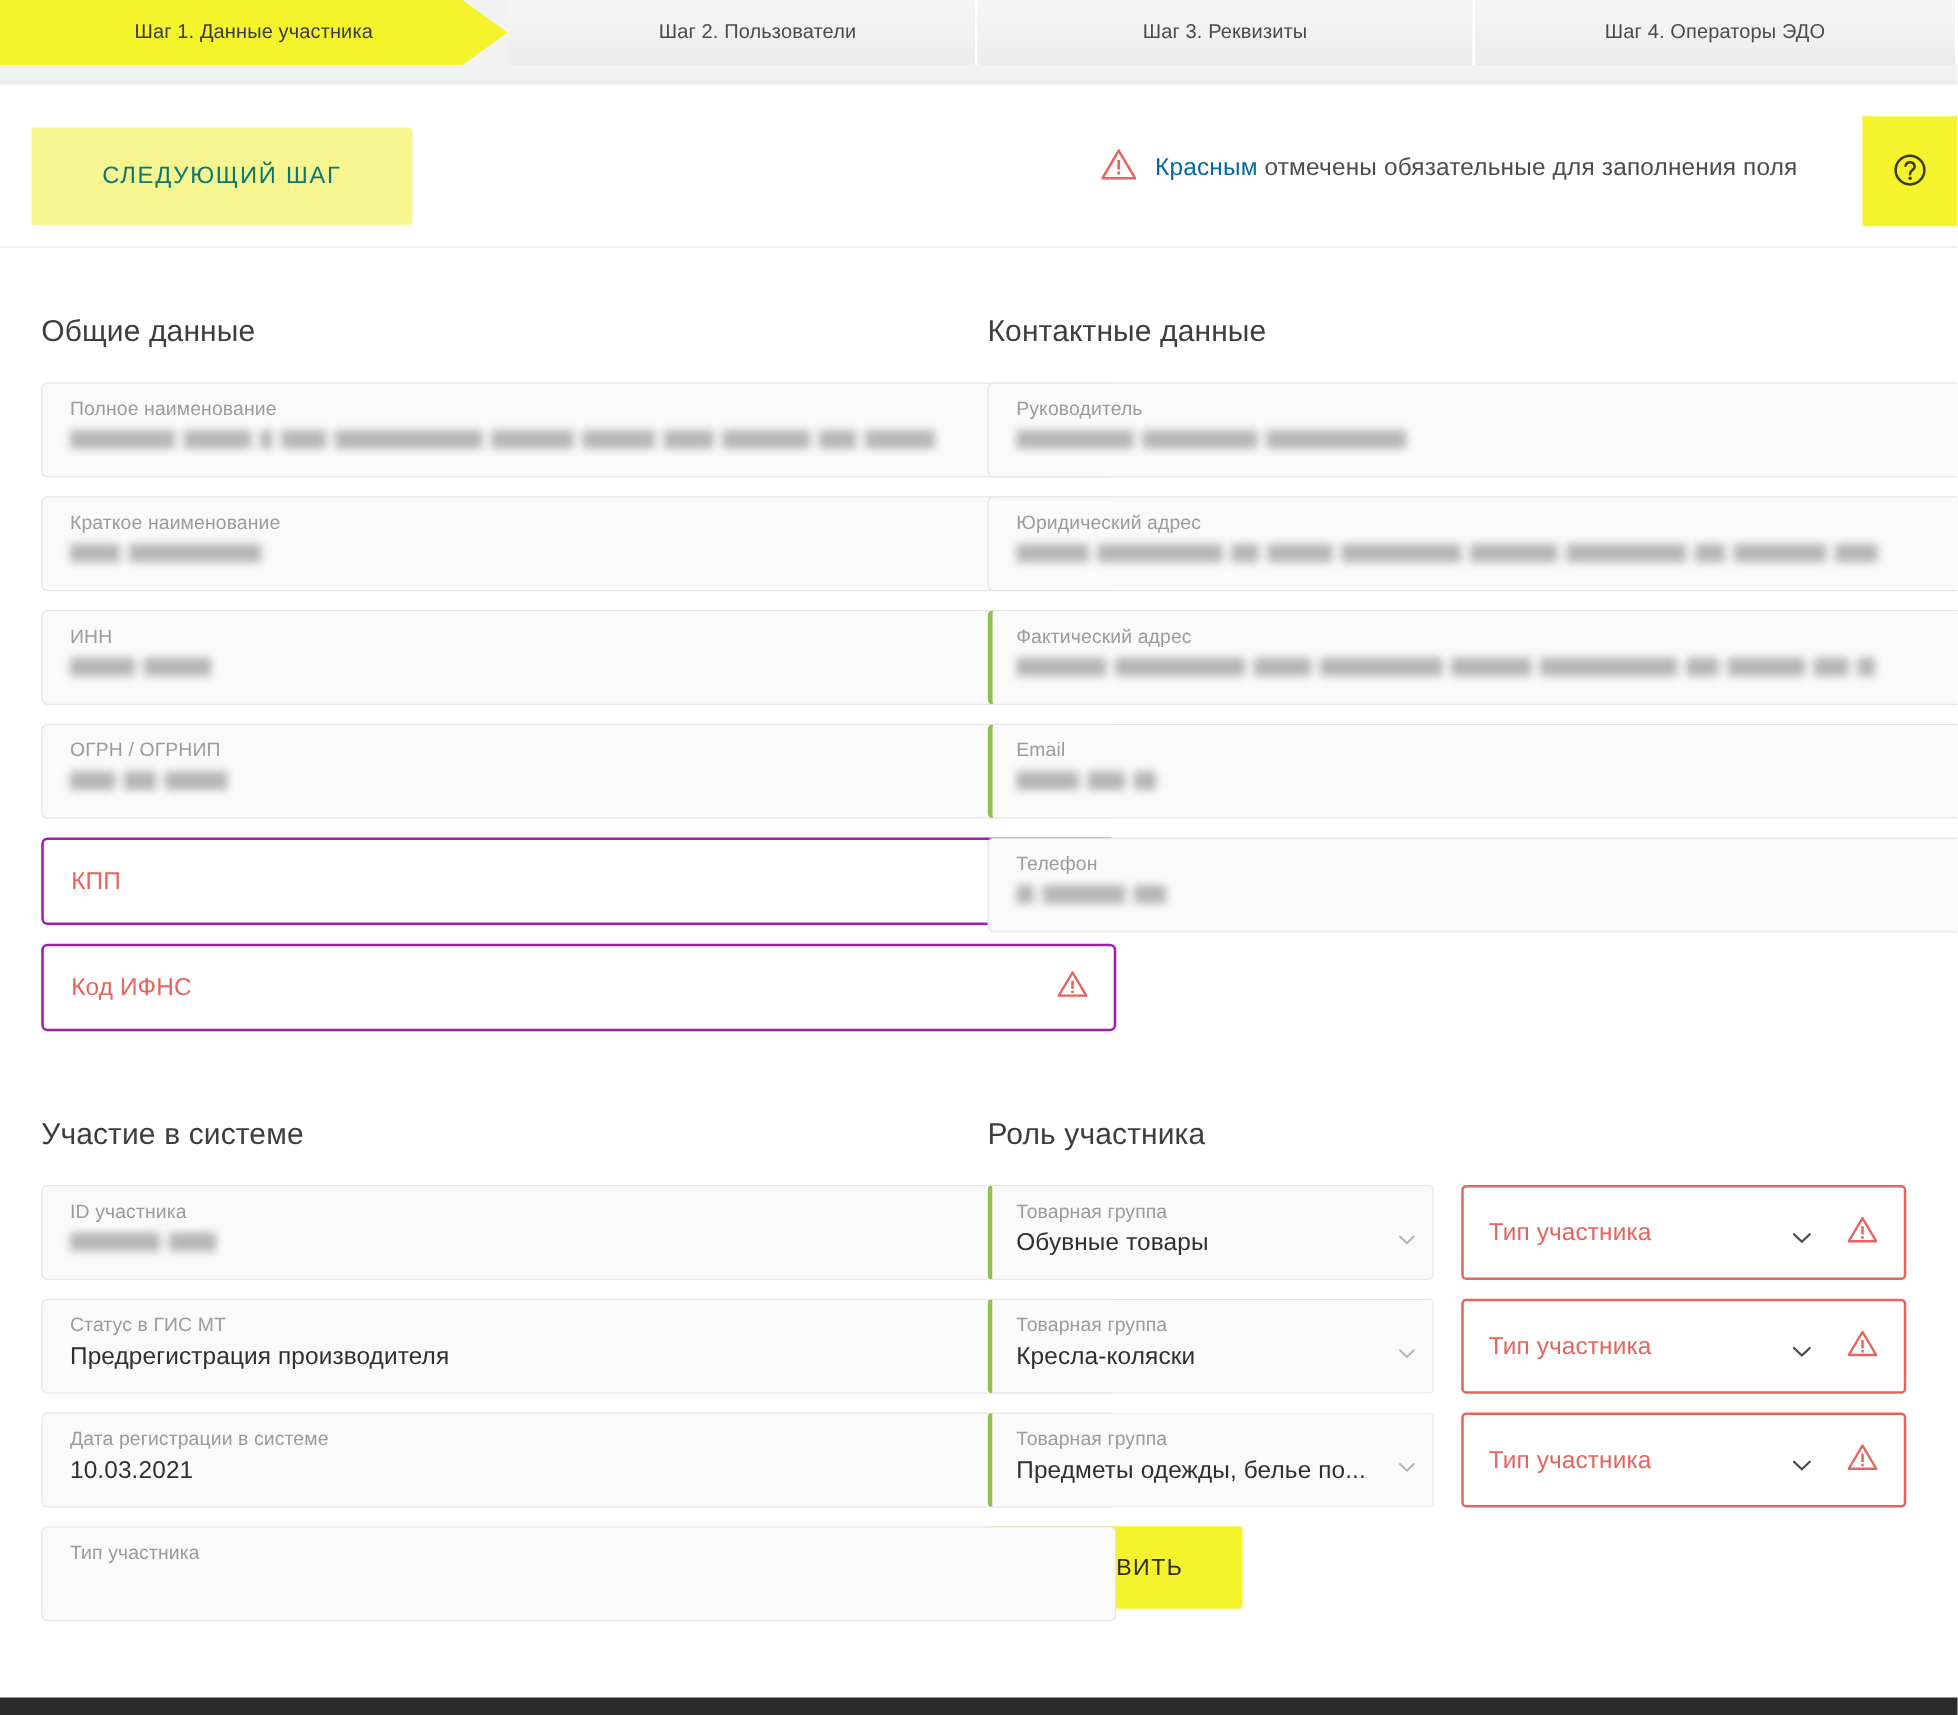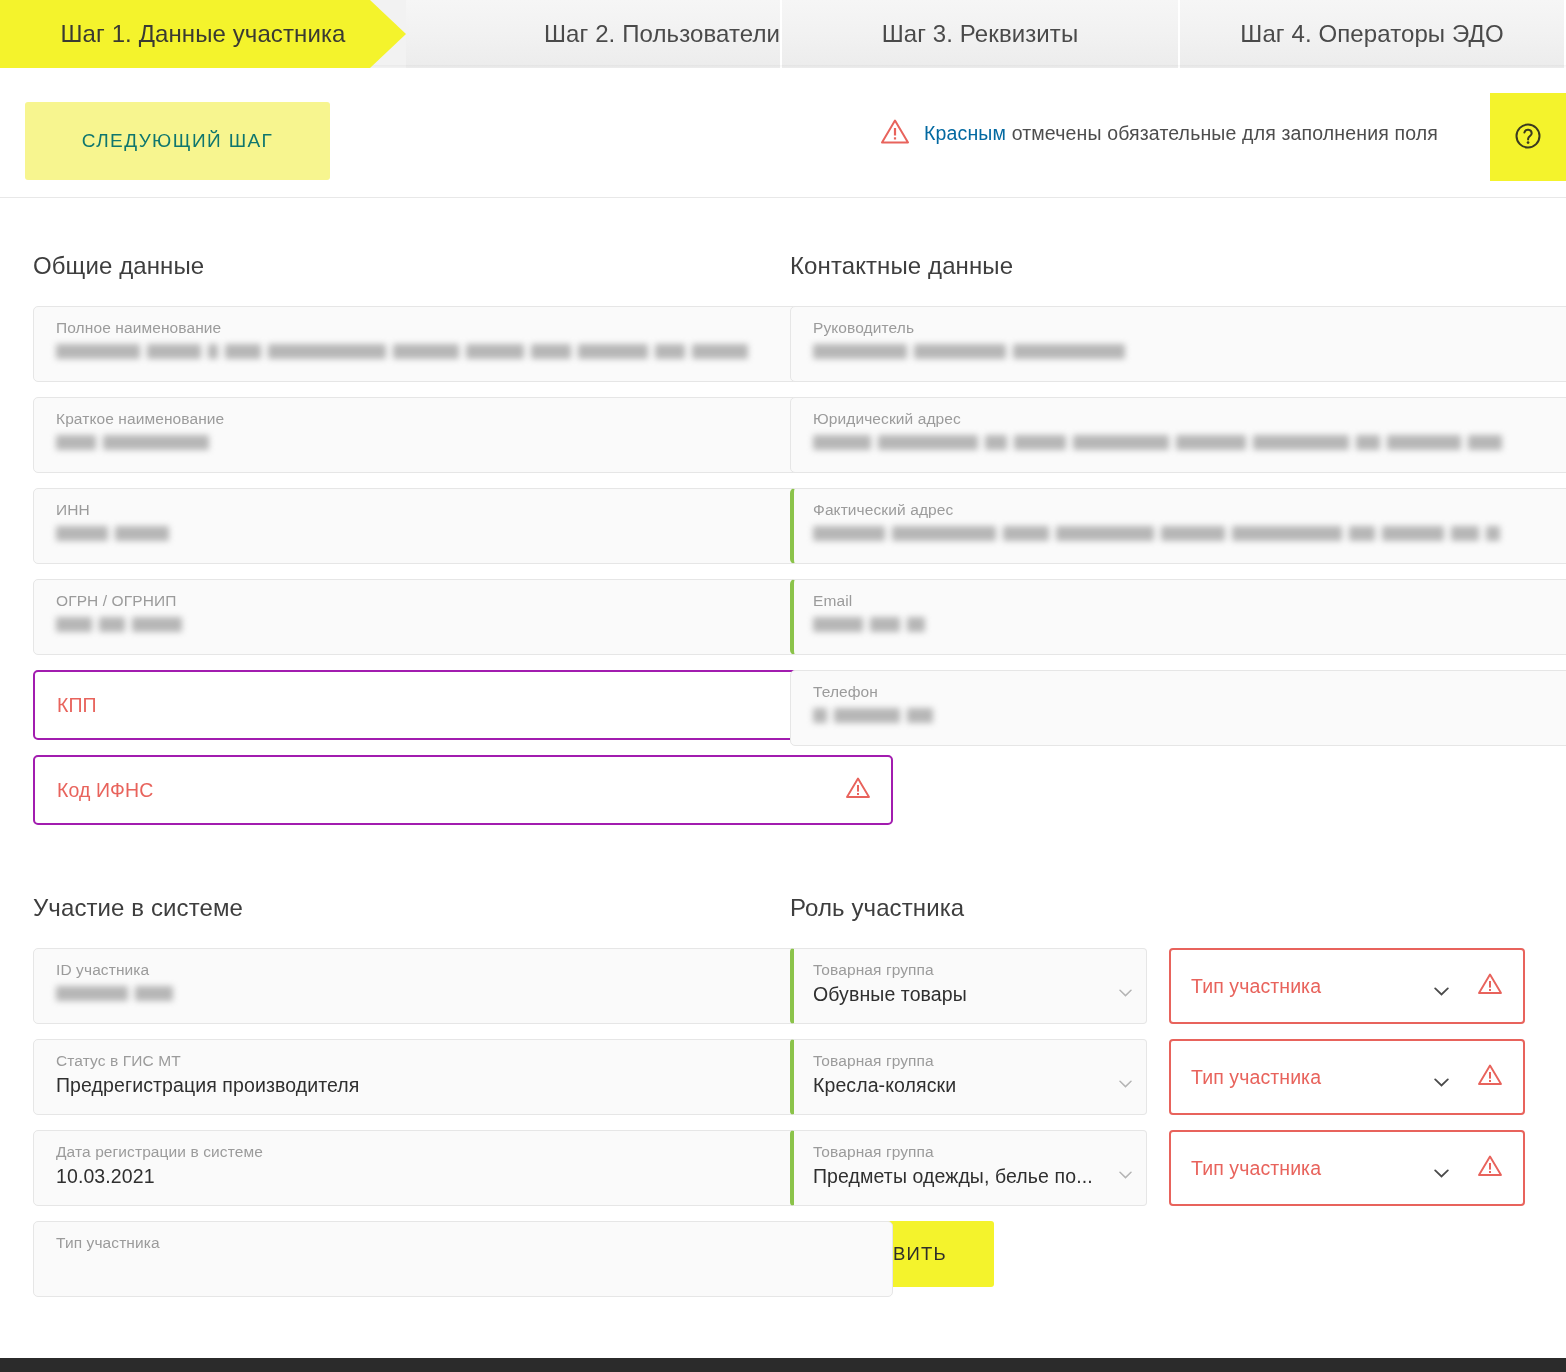--- a/index.html
+++ b/index.html
@@ -17,25 +17,25 @@
     position: relative;
     width: 1566px;
     height: 68px;
     background: #f2f2f2;
     display: flex;
     overflow: hidden;
   }
 
   .tab {
     position: relative;
-    height: 68px;
+    height: 52px;
     display: flex;
     align-items: center;
     justify-content: center;
-    font-size: 24px;
+    font-size: 16px;
     color: #4a4a4a;
     letter-spacing: 0.1px;
     background: #f1f1f1;
     cursor: pointer;
     user-select: none;
   }
 
   .tab.inactive {
     background: linear-gradient(180deg, #f6f6f6 0%, #f1f1f1 55%, #ececec 100%);
     border-right: 2px solid #ffffff;
@@ -44,21 +44,21 @@
 
   .tab.active {
     background: #f4f32c;
     color: #3a3a32;
     font-weight: 400;
     clip-path: polygon(0 0, calc(100% - 36px) 0, 100% 50%, calc(100% - 36px) 100%, 0 100%);
     z-index: 3;
   }
 
   .tab-1 { width: 406px; }
-  .tab-2 { width: 376px; justify-content: flex-end; }
+  .tab-2 { width: 376px; }
   .tab-3 { width: 398px; }
   .tab-4 { width: 386px; }
 
   .tab-2 { padding-left: 26px; }
 
   .tabbar-underline {
     position: absolute;
     left: 0; bottom: 0;
     width: 1566px;
     height: 3px;

